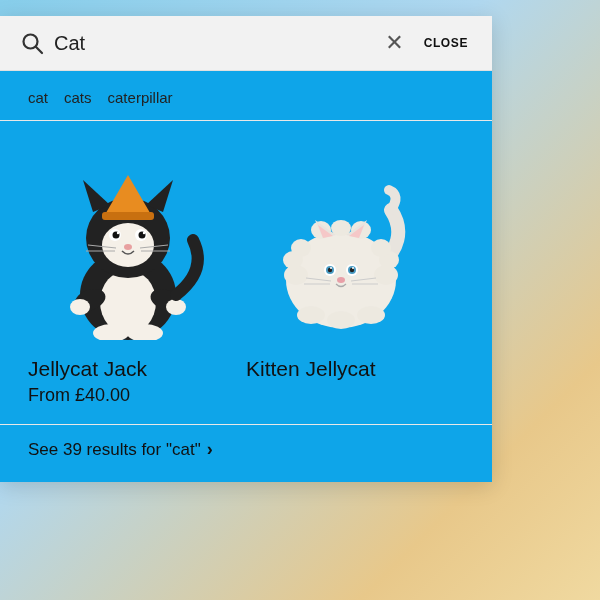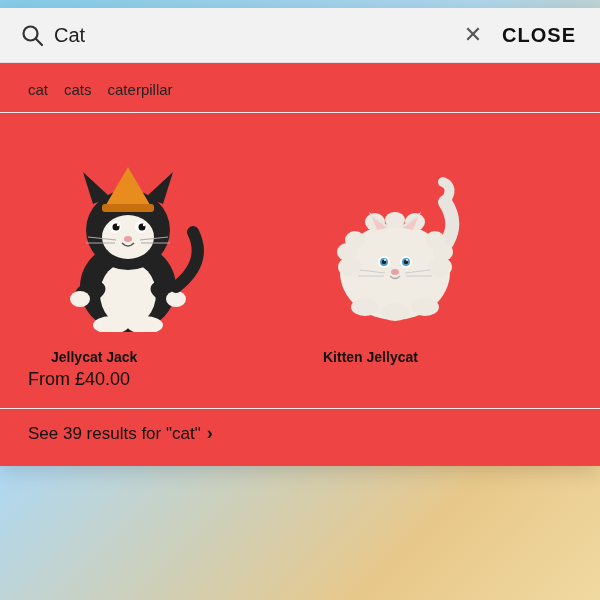--- a/index.html
+++ b/index.html
@@ -17,23 +17,23 @@
       top: 0; left: 0;
       width: 600px;
       height: 600px;
       background: linear-gradient(135deg, #87ceeb 0%, #b0d8f0 40%, #e8c88a 80%, #f0d9a0 100%);
       z-index: 0;
     }
 
     
     .search-panel {
       position: absolute;
-      top: 8px; left: 0;
-      width: 600px;
-      background: #ef4444;
+      top: 16px; left: 0;
+      width: 492px;
+      background: #0ea5e9;
       z-index: 10;
       box-shadow: 0 4px 20px rgba(0,0,0,0.15);
     }
 
     
     .search-bar {
       display: flex;
       align-items: center;
       padding: 14px 20px;
       background: #f2f2f2;
@@ -67,21 +67,21 @@
       display: flex;
       align-items: center;
       padding: 0 6px;
       flex-shrink: 0;
     }
 
     .close-btn {
       background: none;
       border: none;
       cursor: pointer;
-      font-size: 20px;
+      font-size: 12px;
       font-weight: 700;
       letter-spacing: 0.05em;
       color: #111;
       padding: 0 4px;
       flex-shrink: 0;
     }
 
     
     .suggestions {
       display: flex;
@@ -125,25 +125,24 @@
       height: 190px;
     }
 
     
     .cat-caboodle {
       width: 150px;
       height: 170px;
     }
 
     .product-name {
-      font-size: 14px;
-      font-weight: 700;
+      font-size: 21px;
+      font-weight: 400;
       color: #111;
       margin-bottom: 4px;
-      margin-left: 23px;
     }
 
     .product-price {
       font-size: 18px;
       color: #111;
     }
 
     
     .see-results {
       padding: 14px 28px 22px;

